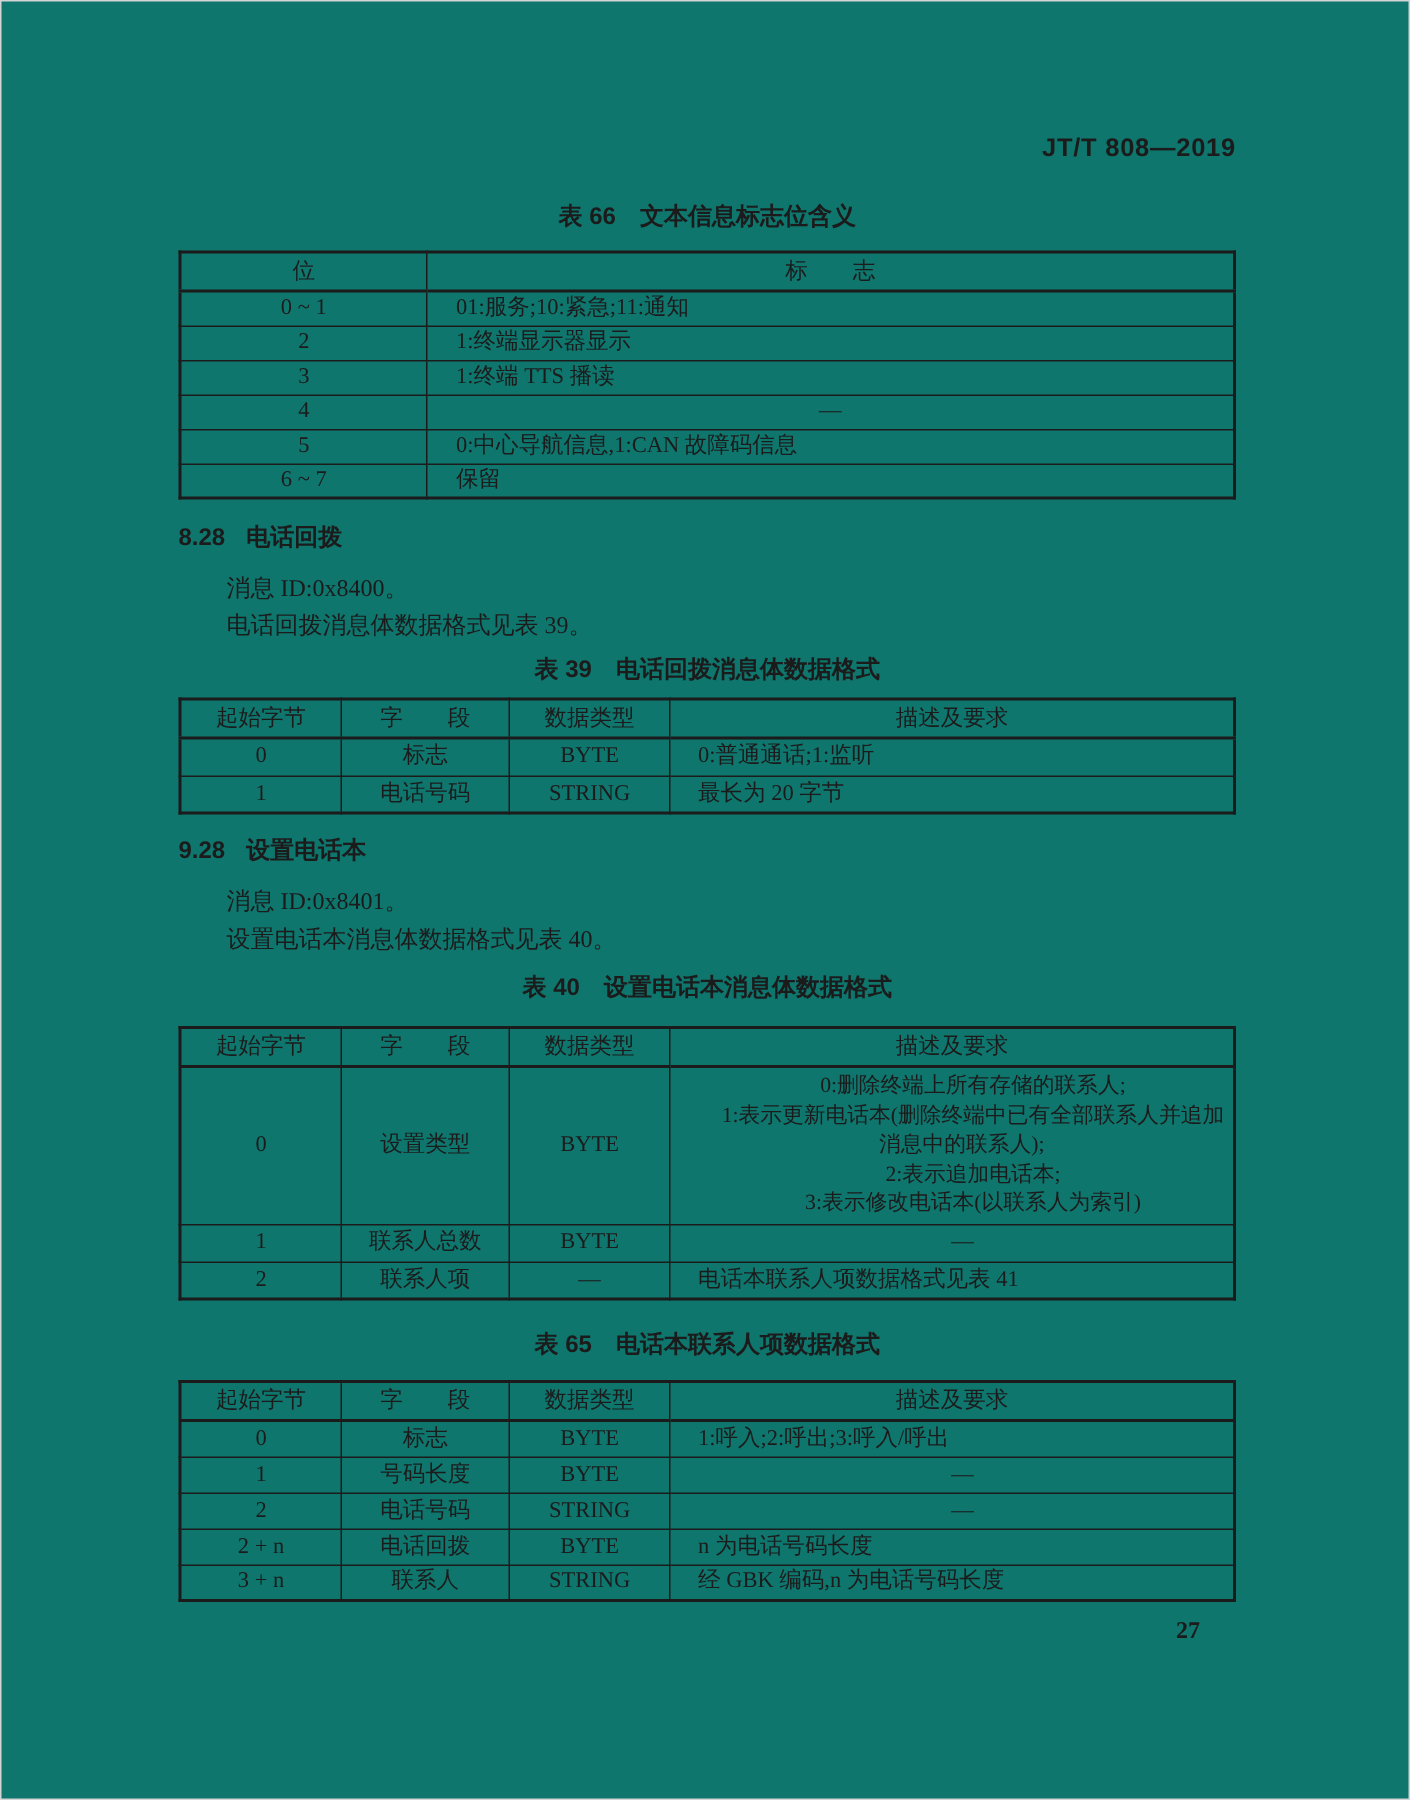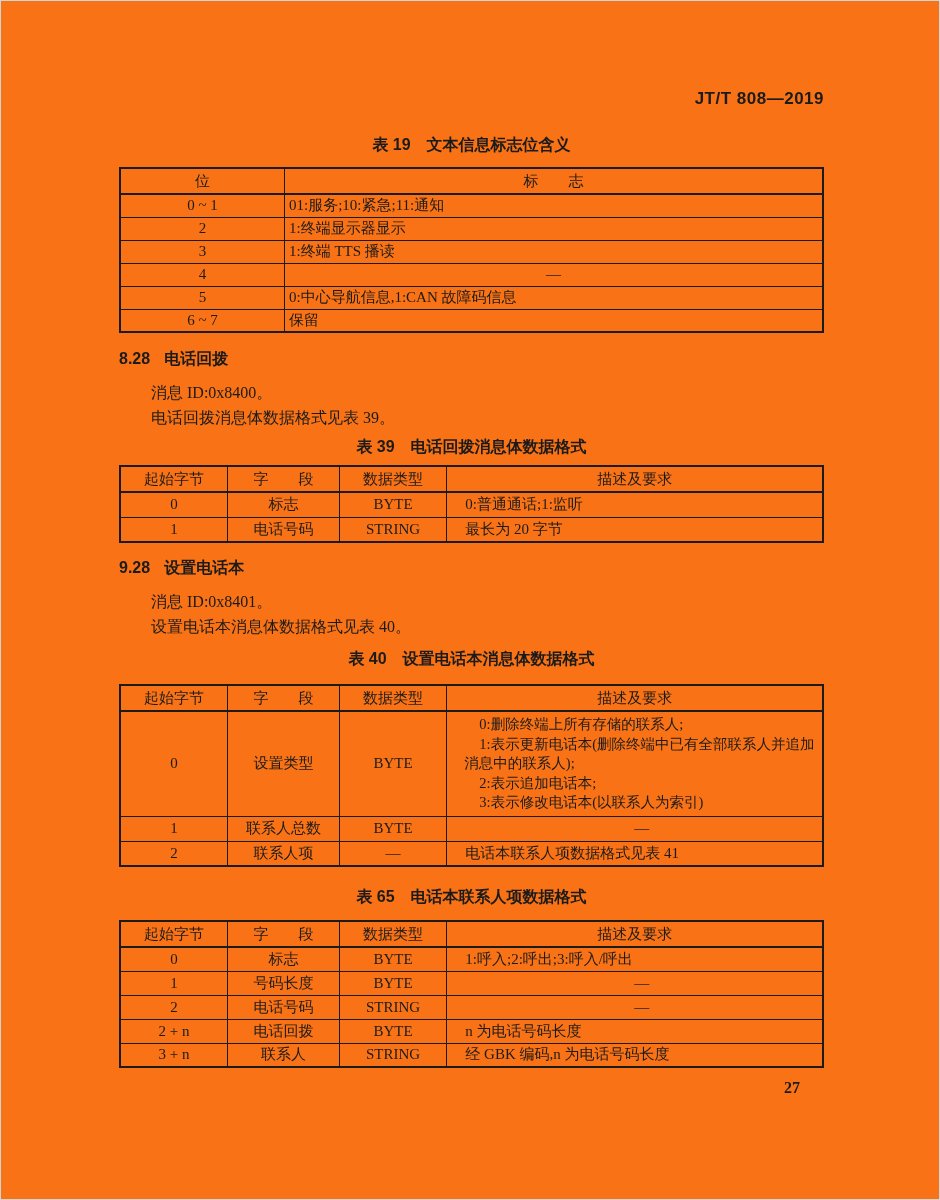--- a/index.html
+++ b/index.html
@@ -6,21 +6,21 @@
   html,body { width:940px; }
   body {
     font-family: "Liberation Serif", "DejaVu Serif", serif;
     color:#1b1b1b;
     background:#ffffff;
   }
   .page {
     position:relative;
     width:940px;
     height:1200px;
-    background:#f97316;
+    background:#0f766e;
     border:1px solid #d4d4d4;
     overflow:hidden;
   }
   .content {
     margin-left:118px;
     width:705px;
   }
   .doc-header {
     padding-top:88px;
     text-align:right;
@@ -62,26 +62,26 @@
     line-height:19px;
   }
   .tbl thead th {
     border-bottom:2px solid #1b1b1b;
     height:26px;
   }
   .t38 tbody td { height:23px; }
   .t39 tbody td, .t40 tbody td { height:25px; }
   .t41 tbody td { height:24px; }
 
-  td.lft { text-align:left; padding-left:4px; }
+  td.lft { text-align:left; padding-left:19px; }
   .t39 td.lft, .t40 td.lft, .t41 td.lft { padding-left:18px; padding-right:4px; }
   td.ctr { text-align:center; padding-left:0; }
 
   td.desc-multi {
-    text-align:left;
+    text-align:center;
     padding:3px 4px 3px 17px;
   }
   td.desc-multi p {
     text-indent:15px;
     font-size:14.5px;
     line-height:19.5px;
   }
 
   .sec-heading {
     font-family:"Liberation Sans","DejaVu Sans",sans-serif;
@@ -111,21 +111,21 @@
   }
 </style>
 </head>
 <body>
 
 <div class="page">
   <div class="content">
 
     <div class="doc-header">JT/T 808—2019</div>
 
-    <div class="tbl-title t38-title">表 19　文本信息标志位含义</div>
+    <div class="tbl-title t38-title">表 66　文本信息标志位含义</div>
     <table class="tbl t38">
       <colgroup>
           <col style="width:23.4%">
           <col>
         </colgroup>
       <thead>
         <tr>
           <th>位</th>
           <th>标　　志</th>
         </tr>

